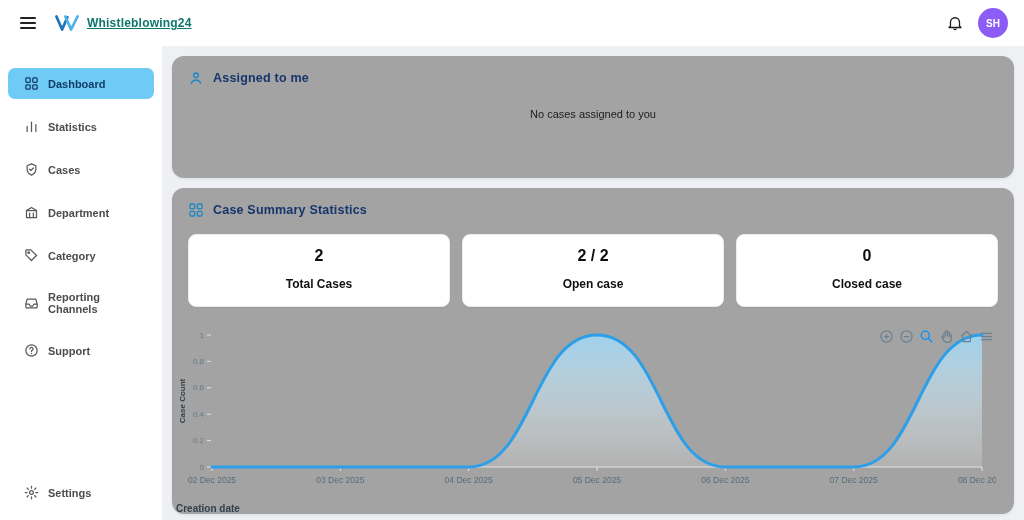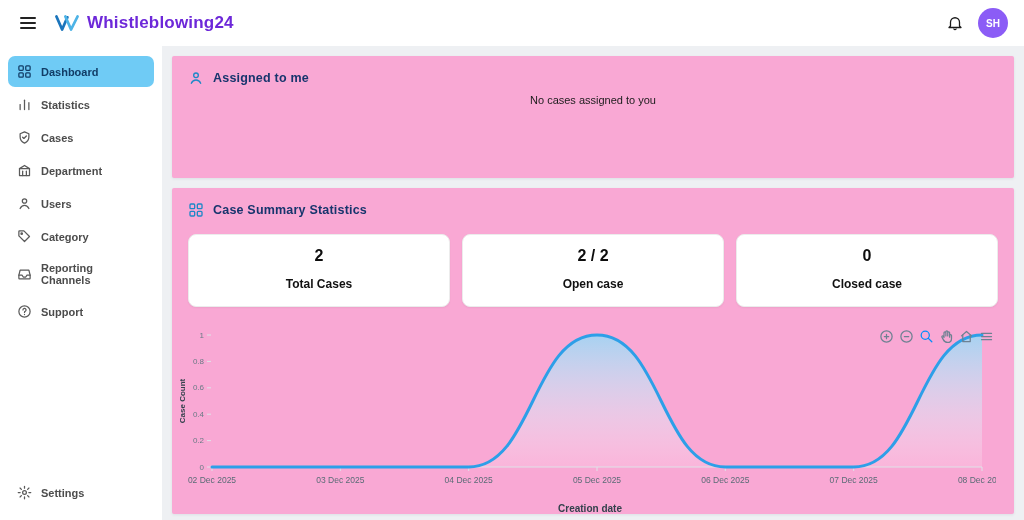--- a/index.html
+++ b/index.html
@@ -5,60 +5,60 @@
   * { margin:0; padding:0; box-sizing:border-box; }
   html,body { width:1024px; height:520px; overflow:hidden; }
   body { font-family:"Liberation Sans", sans-serif; background:#eef0f3; color:#222; }
 
   
   .topbar { height:46px; background:#fff; display:flex; align-items:center; padding:0 16px; position:relative; z-index:2; }
   .hamburger { background:none; border:none; cursor:pointer; padding:4px; margin-right:14px; }
   .hamburger-icon span { display:block; width:16px; height:2px; background:#222; margin:3px 0; border-radius:1px; }
   .brand { display:flex; align-items:center; gap:7px; }
   .brand-logo svg { width:26px; height:20px; display:block; }
-  .brand-name { font-size:17px; font-weight:bold; color:#6d28d9; letter-spacing:.2px; }
+  .brand-name { font-size:12px; font-weight:bold; color:#0f766e; letter-spacing:.2px;text-decoration:underline; }
   .topbar-right { margin-left:auto; display:flex; align-items:center; gap:14px; }
   .bell-btn { background:none; border:none; cursor:pointer; color:#1a1a1a; }
   .bell-btn svg { width:18px; height:18px; display:block; }
   .avatar { width:30px; height:30px; border-radius:50%; color:#fff; font-size:10px; font-weight:bold;
             display:flex; align-items:center; justify-content:center; cursor:pointer; }
 
   
   .layout { display:flex; height:474px; }
   .sidebar { width:162px; background:#fff; padding:10px 8px; display:flex; flex-direction:column; flex:none; }
   #sidebar-items { flex:1 1 auto; }
   #sidebar-footer { margin-top:auto; }
-  .side-item { display:flex; align-items:center; gap:9px; padding:8px 9px; border-radius:7px;
-               color:#4c4c4c; font-size:11px; font-weight:bold; cursor:pointer; margin-bottom:2px; }
+  .side-item { display:flex; align-items:center; gap:9px; padding:8px 16px; border-radius:7px;
+               color:#4c4c4c; font-size:11px; font-weight:bold; cursor:pointer; margin-bottom:2px;margin-top:12px; }
   .side-item .s-icon { display:flex; color:#5a5a5a; }
   .side-item .s-icon svg { width:15px; height:15px; display:block; }
   .side-item.active { color:#113c66; }
   .side-item.active .s-icon { color:#113c66; }
 
   .content { flex:1 1 auto; padding:10px 10px; overflow:hidden; }
-  .card { background:#f9a8d4; border-radius:2px; box-shadow:0 1px 3px rgba(20,40,80,.08); }
+  .card { background:#a3a3a3; border-radius:12px; box-shadow:0 1px 3px rgba(20,40,80,.08); }
   .card-assigned { height:122px; margin-bottom:10px; }
   .card-header { display:flex; align-items:center; gap:9px; padding:14px 16px 8px; }
   .card-header .h-icon { display:flex; color:#1e88c7; }
   .card-header .h-icon svg { width:16px; height:16px; display:block; }
   .card-title { font-size:12.5px; font-weight:bold; color:#17356d; letter-spacing:.2px; }
-  .empty-msg { text-align:center; font-size:11px; color:#1c1c1c; }
+  .empty-msg { text-align:center; font-size:11px; color:#1c1c1c; margin-top:14px; }
 
   .stats-row { display:flex; gap:12px; padding:8px 16px 0; }
   .stat-card { flex:1; border:1px solid #ececec; border-radius:8px; background:#fff;
                box-shadow:0 1px 2px rgba(0,0,0,.05); text-align:center; padding:12px 0 14px; }
   .stat-value { font-size:16px; font-weight:bold; color:#0d0d0d; display:block; margin-bottom:9px; }
   .stat-label { font-size:12px; font-weight:bold; color:#111; }
 
   .chart-wrap { position:relative; margin-top:10px; padding:0 10px 0 4px; }
   .chart-toolbar { position:absolute; top:4px; right:20px; display:flex; gap:5px; align-items:center; z-index:1; }
   .tb-icon { cursor:pointer; display:flex; }
   .tb-icon svg { width:15px; height:15px; display:block; }
   #chart-svg { display:block; margin-top:18px; }
-  .chart-xlabel { text-align:center; font-size:10px; font-weight:bold; color:#33414c; }
+  .chart-xlabel { font-size:10px; font-weight:bold; color:#33414c; }
 </style>
 </head>
 <body>
 
 <div class="app">
 
   <header class="topbar">
     <button class="hamburger">
       <span class="hamburger-icon"><span></span><span></span><span></span></span>
     </button>
@@ -120,29 +120,20 @@
           <div class="side-item">
             <span class="s-icon">
               <svg viewBox="0 0 24 24" fill="none" stroke="currentColor" stroke-width="2" stroke-linecap="round" stroke-linejoin="round">
                 <path d="M4 9l8-5 8 5"></path>
                 <rect x="4" y="9" width="16" height="11"></rect>
                 <line x1="9" y1="13" x2="9" y2="20"></line>
                 <line x1="15" y1="13" x2="15" y2="20"></line>
               </svg>
             </span>
             <span class="s-label">Department</span>
-          </div>
-          <div class="side-item">
-            <span class="s-icon">
-              <svg viewBox="0 0 24 24" fill="none" stroke="currentColor" stroke-width="2" stroke-linecap="round" stroke-linejoin="round">
-                <circle cx="12" cy="8" r="3.5"></circle>
-                <path d="M5 20c1.5-3.5 4-5 7-5s5.5 1.5 7 5"></path>
-              </svg>
-            </span>
-            <span class="s-label">Users</span>
           </div>
           <div class="side-item">
             <span class="s-icon">
               <svg viewBox="0 0 24 24" fill="none" stroke="currentColor" stroke-width="2" stroke-linecap="round" stroke-linejoin="round">
                 <path d="M3 11V4a1 1 0 0 1 1-1h7l9 9-8 8z"></path>
                 <circle cx="7.5" cy="7.5" r="1.2"></circle>
               </svg>
             </span>
             <span class="s-label">Category</span>
           </div>

